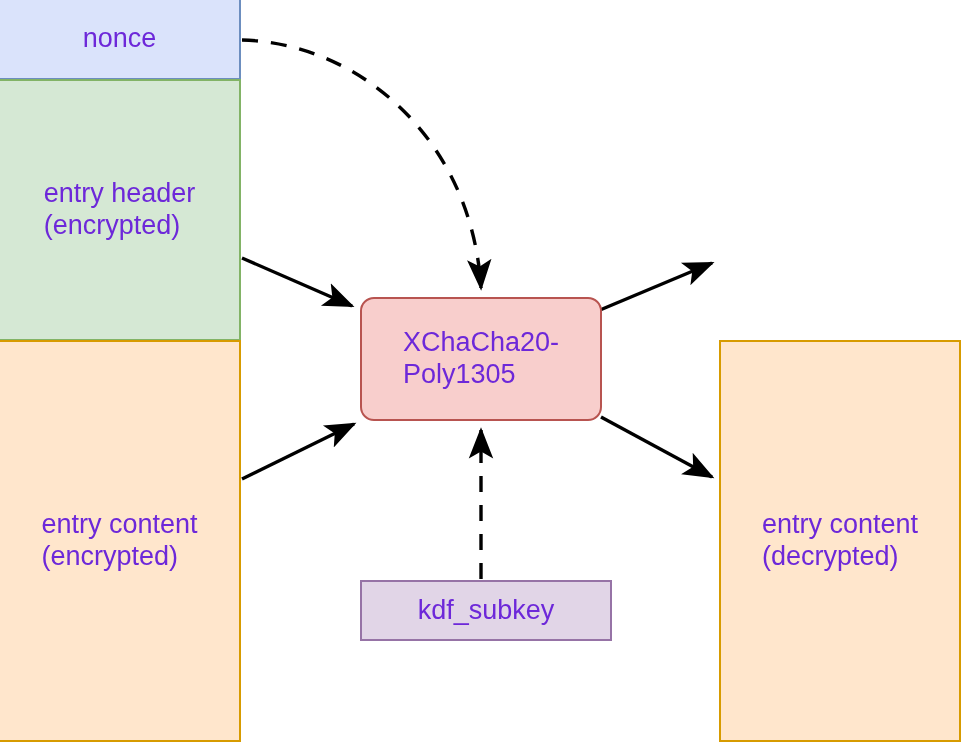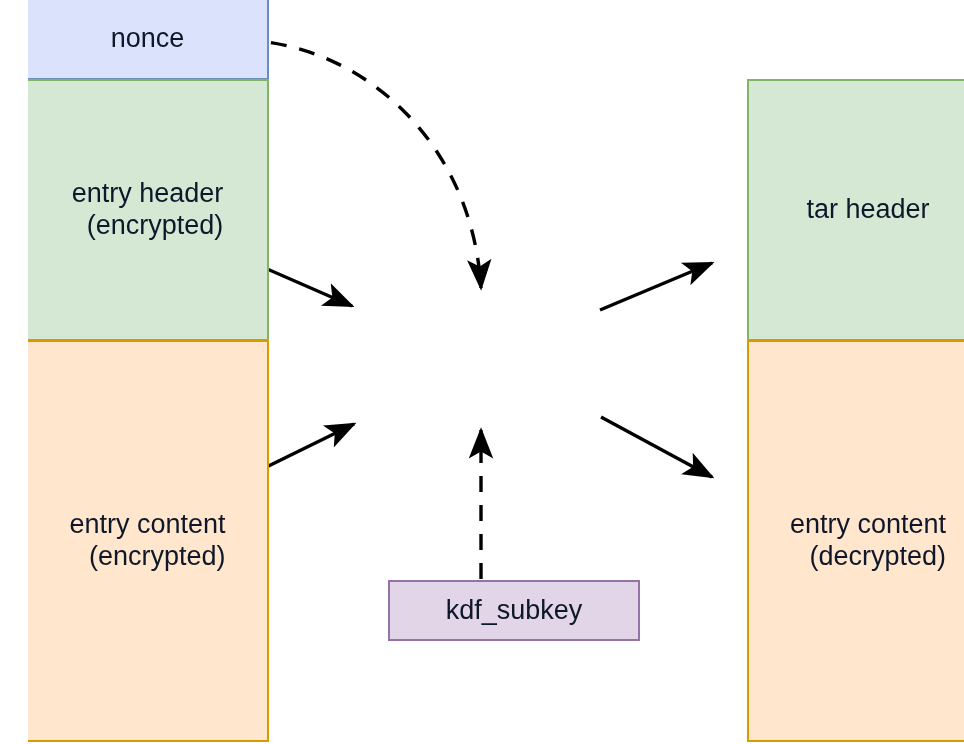--- a/index.html
+++ b/index.html
@@ -16,27 +16,26 @@
     height: 744px;
     overflow: hidden;
     background: #ffffff;
   }
   .node {
     position: absolute;
     box-sizing: border-box;
     display: flex;
     align-items: center;
     justify-content: center;
-    text-align: right;
-    color: #0f172a;
+    text-align: left;
+    color: #6d28d9;
     line-height: 1.18;
     white-space: pre-line;
     font-size: 27px;
     z-index: 2;
-    margin-left: 28px;
   }
   
   #nonce-box {
     left: 0px;
     top: 0px;
     width: 241px;
     height: 80px;
     background: #dae3fb;
     border: 2px solid #6c8ebf;
     border-left: 0;
@@ -131,21 +130,22 @@
   </svg>
 
   <div class="node" id="nonce-box">nonce</div>
 
   <div class="node" id="entry-header-box">entry header
 (encrypted)</div>
 
   <div class="node" id="entry-content-enc-box">entry content
 (encrypted)</div>
 
+  <div class="node" id="cipher-box">XChaCha20-
+Poly1305</div>
 
   <div class="node" id="kdf-subkey-box">kdf_subkey</div>
 
-  <div class="node" id="tar-header-box">tar header</div>
 
   <div class="node" id="entry-content-dec-box">entry content
 (decrypted)</div>
 
 </div>
 
 </body></html>

